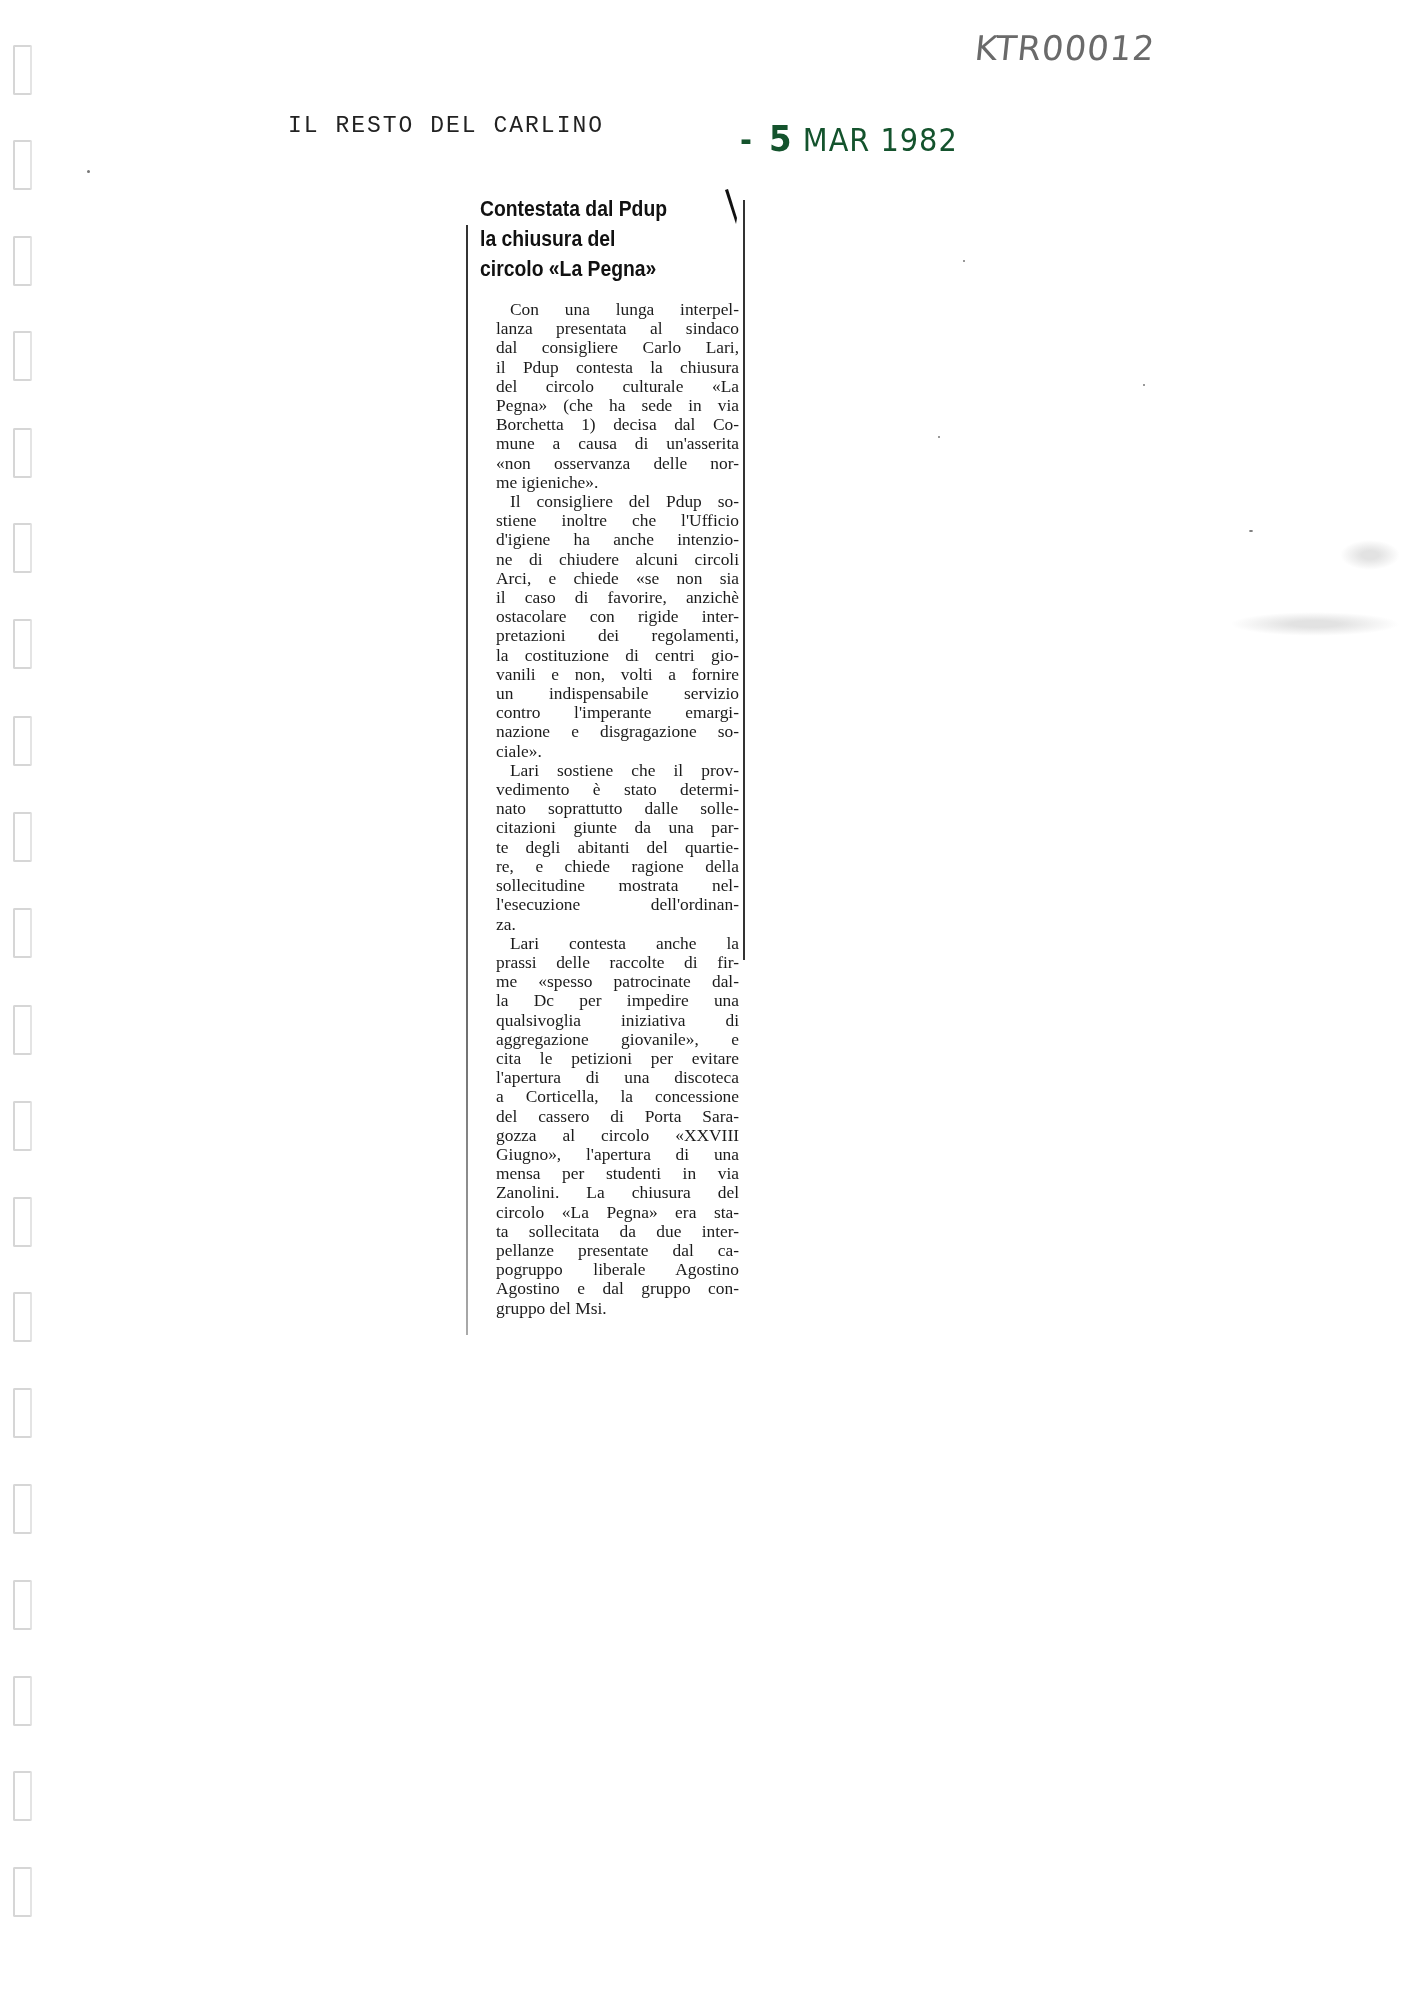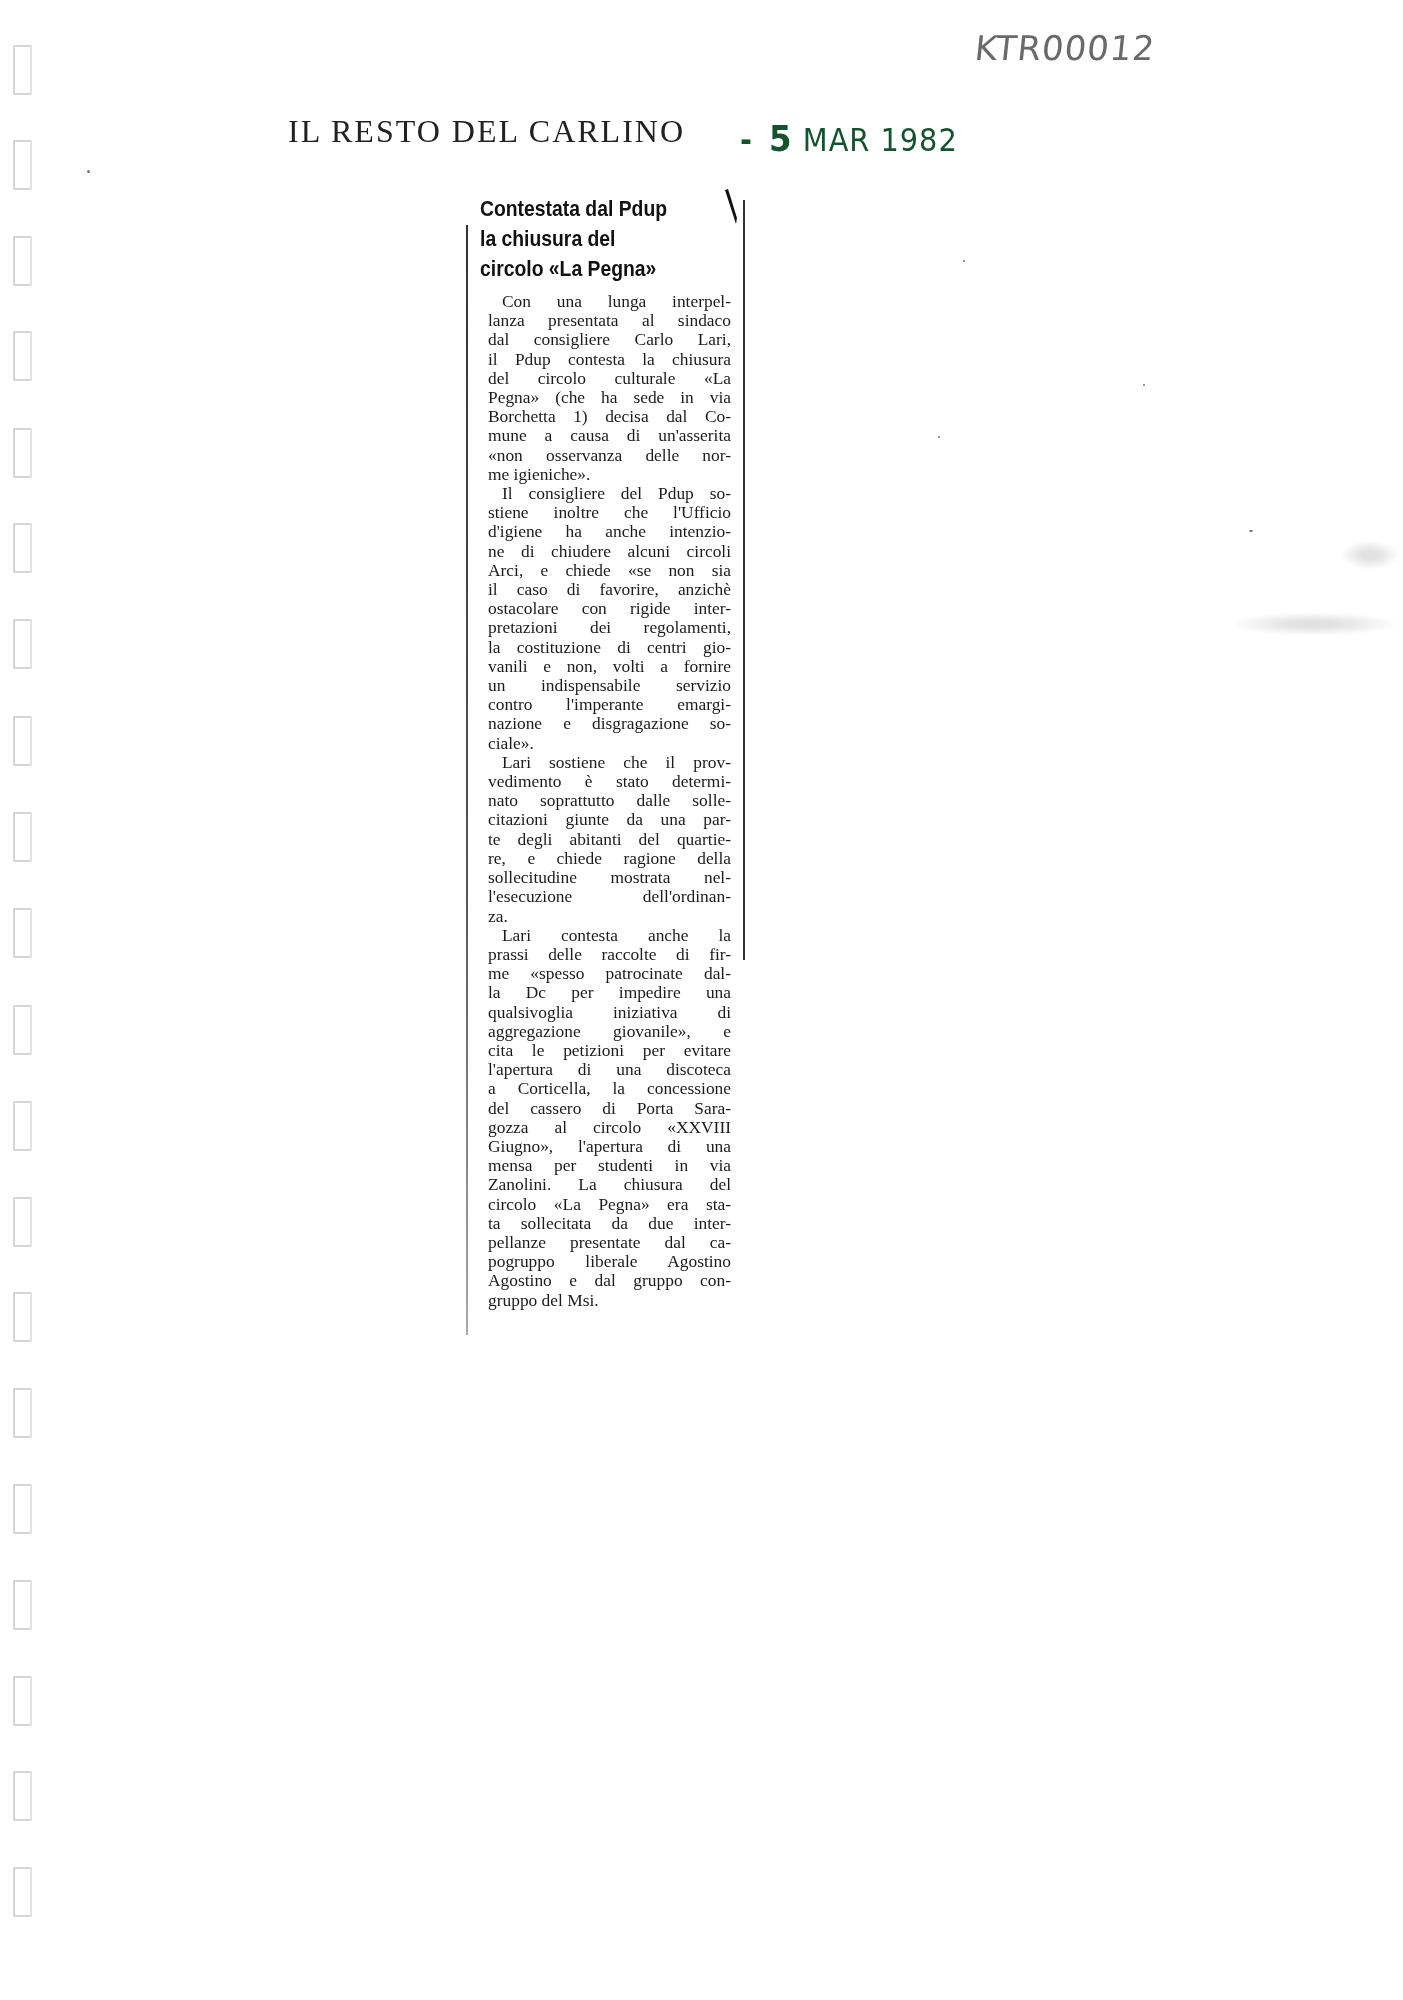--- a/index.html
+++ b/index.html
@@ -14,21 +14,21 @@
     border: 2px solid #d6d6d6; border-right-color: #e4e4e4; border-radius: 2px;
     box-sizing: border-box;
   }
   .archive-code {
     position: absolute; left: 975px; top: 28px;
     font-family: "DejaVu Sans", sans-serif; font-size: 34px; color: #6a6a6a;
     letter-spacing: 1px; transform: skewX(-6deg);
   }
   .masthead {
     position: absolute; left: 288px; top: 113px;
-    font-family: Liberation Serif, serif; font-size: 32px; letter-spacing: 2px;
+    font-family: Liberation Mono, monospace; font-size: 23px; letter-spacing: 2px;
     color: #222;
   }
   .date-stamp {
     position: absolute; left: 740px; top: 118px;
     font-family: "DejaVu Sans Condensed", "DejaVu Sans", sans-serif;
     font-size: 32px; color: #14532d; letter-spacing: 1px;
   }
   .date-stamp .day { font-size: 36px; font-weight: bold; }
   .date-stamp .dash { font-weight: bold; margin-right: 6px; }
   .cut-mark {
@@ -46,21 +46,21 @@
     background: #333;
   }
   .headline {
     font-family: "Liberation Sans", sans-serif; font-weight: bold;
     font-size: 22.5px; line-height: 30px; margin: 0 0 6px 0; color: #111;
     transform: scaleX(0.86); transform-origin: left top; width: 310px;
   }
   .body-text {
     font-family: "Liberation Serif", serif; font-size: 17.4px; line-height: 19.2px;
     text-align: justify; text-align-last: justify; color: #1b1b1b;
-    margin: 8px; width: 243px;
+    margin: 16px; width: 243px;
   }
   .body-text p { margin: 0; }
   .body-text .line { display: block; white-space: nowrap; text-align-last: justify; }
   .body-text .line.last { text-align-last: left; }
   .body-text .line.indent { padding-left: 14px; }
   .speckle {
     position: absolute; width: 3px; height: 3px; border-radius: 50%; background: #777;
   }
   .smudge {
     position: absolute; background: radial-gradient(#e2e2e2 20%, transparent 70%);

